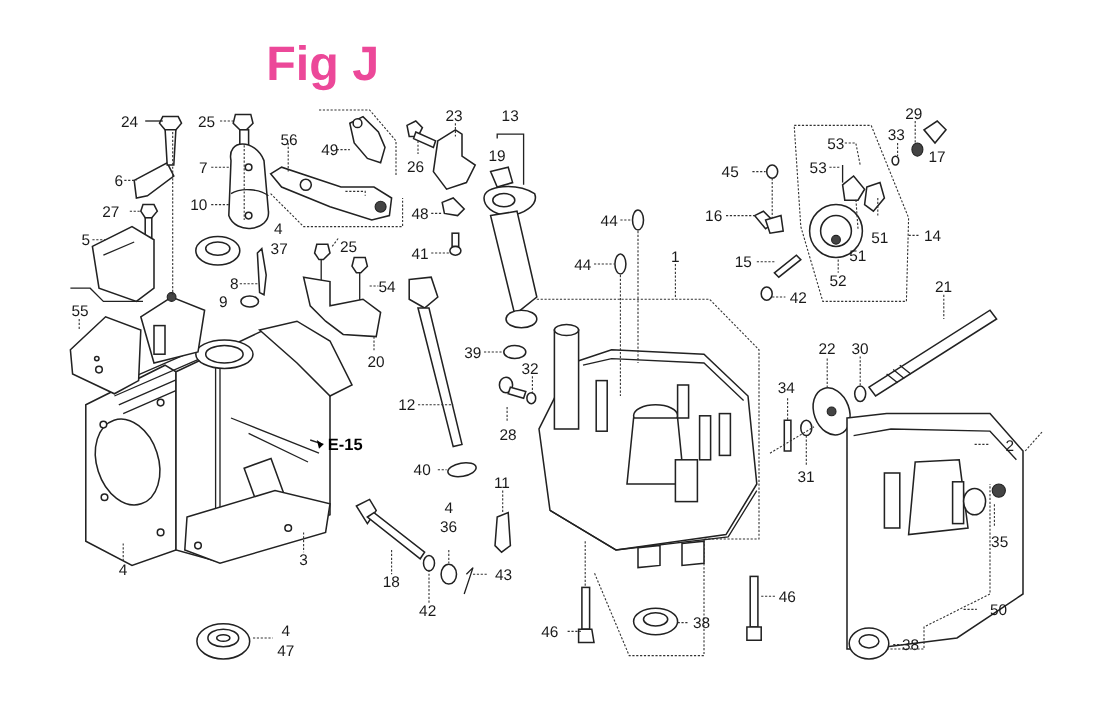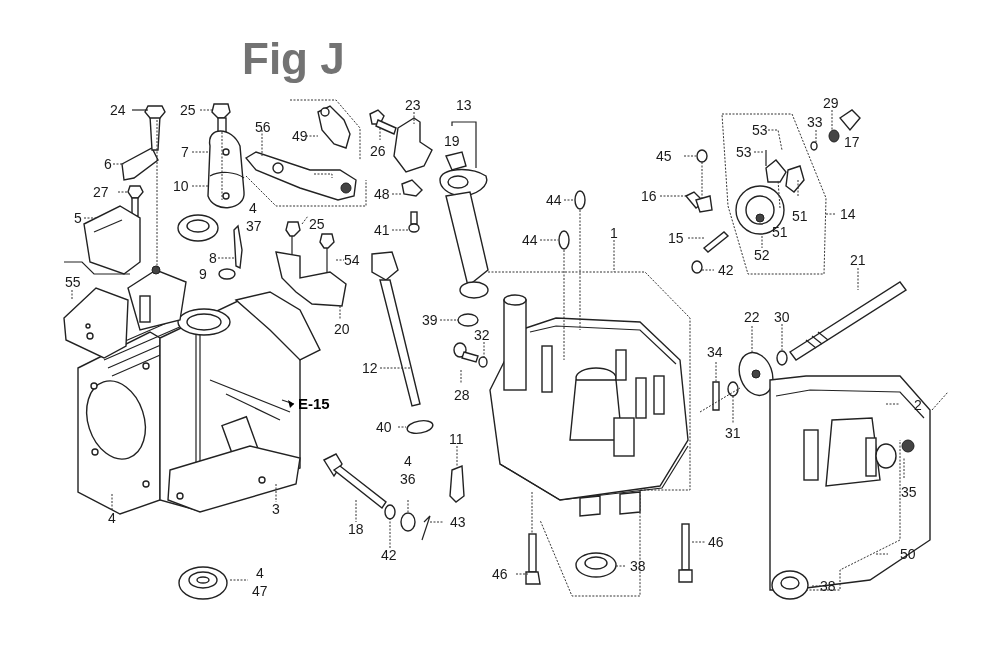--- a/index.html
+++ b/index.html
@@ -1,20 +1,20 @@
 <!DOCTYPE html>
 <html><head>
 <meta charset="utf-8">
 <style>
   html, body { margin: 0; padding: 0; background: #ffffff; }
   body { width: 1000px; height: 654px; position: relative; overflow: hidden;
          font-family: "Liberation Sans", sans-serif; color: #111; }
   #diagram { position: absolute; left: 0; top: 0; width: 1000px; height: 654px; }
   .title { position: absolute; left: 242px; top: 34px; font-size: 44px; font-weight: bold;
-           font-family: "Liberation Sans", sans-serif; letter-spacing: 0px; color: #737373; }
+           font-family: "Liberation Sans", sans-serif; letter-spacing: 0px; color: #ec4899; }
   .lbl { font-family: "Liberation Sans", sans-serif; font-size: 14px; fill: #1a1a1a; }
   .ref { font-family: "Liberation Sans", sans-serif; font-size: 15px; font-weight: bold; fill: #000; }
   .part { fill: #fff; stroke: #222; stroke-width: 1.4; }
   .lead { stroke: #333; stroke-width: 1; fill: none; stroke-dasharray: 2 1.5; }
   .solid { stroke: #222; stroke-width: 1.2; fill: none; }
   .group { stroke: #333; stroke-width: 1; fill: none; stroke-dasharray: 2 1.5; }
   .dark { fill: #444; stroke: #222; stroke-width: 1; }
 </style>
 </head>
 <body>

